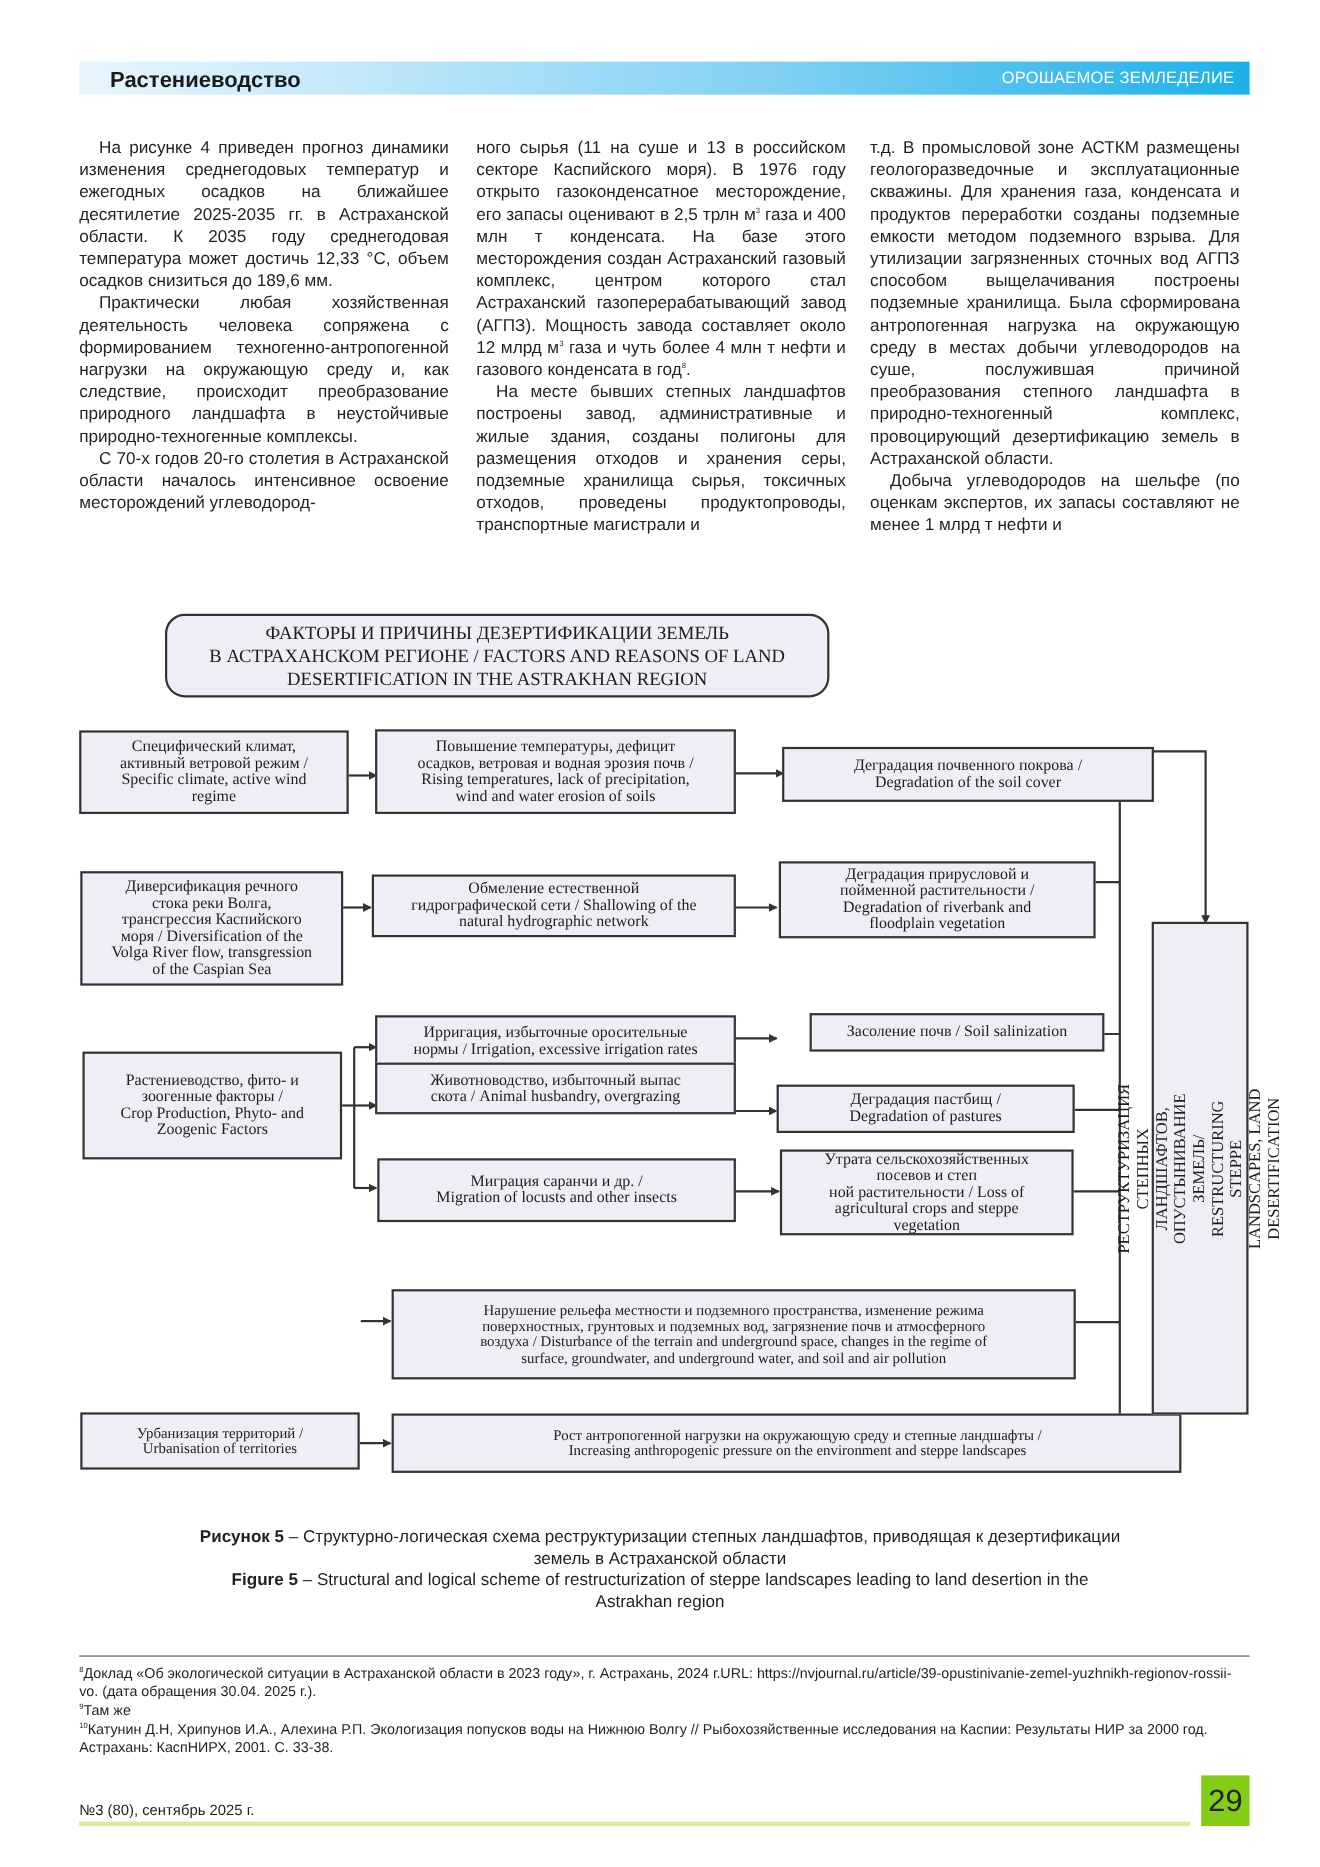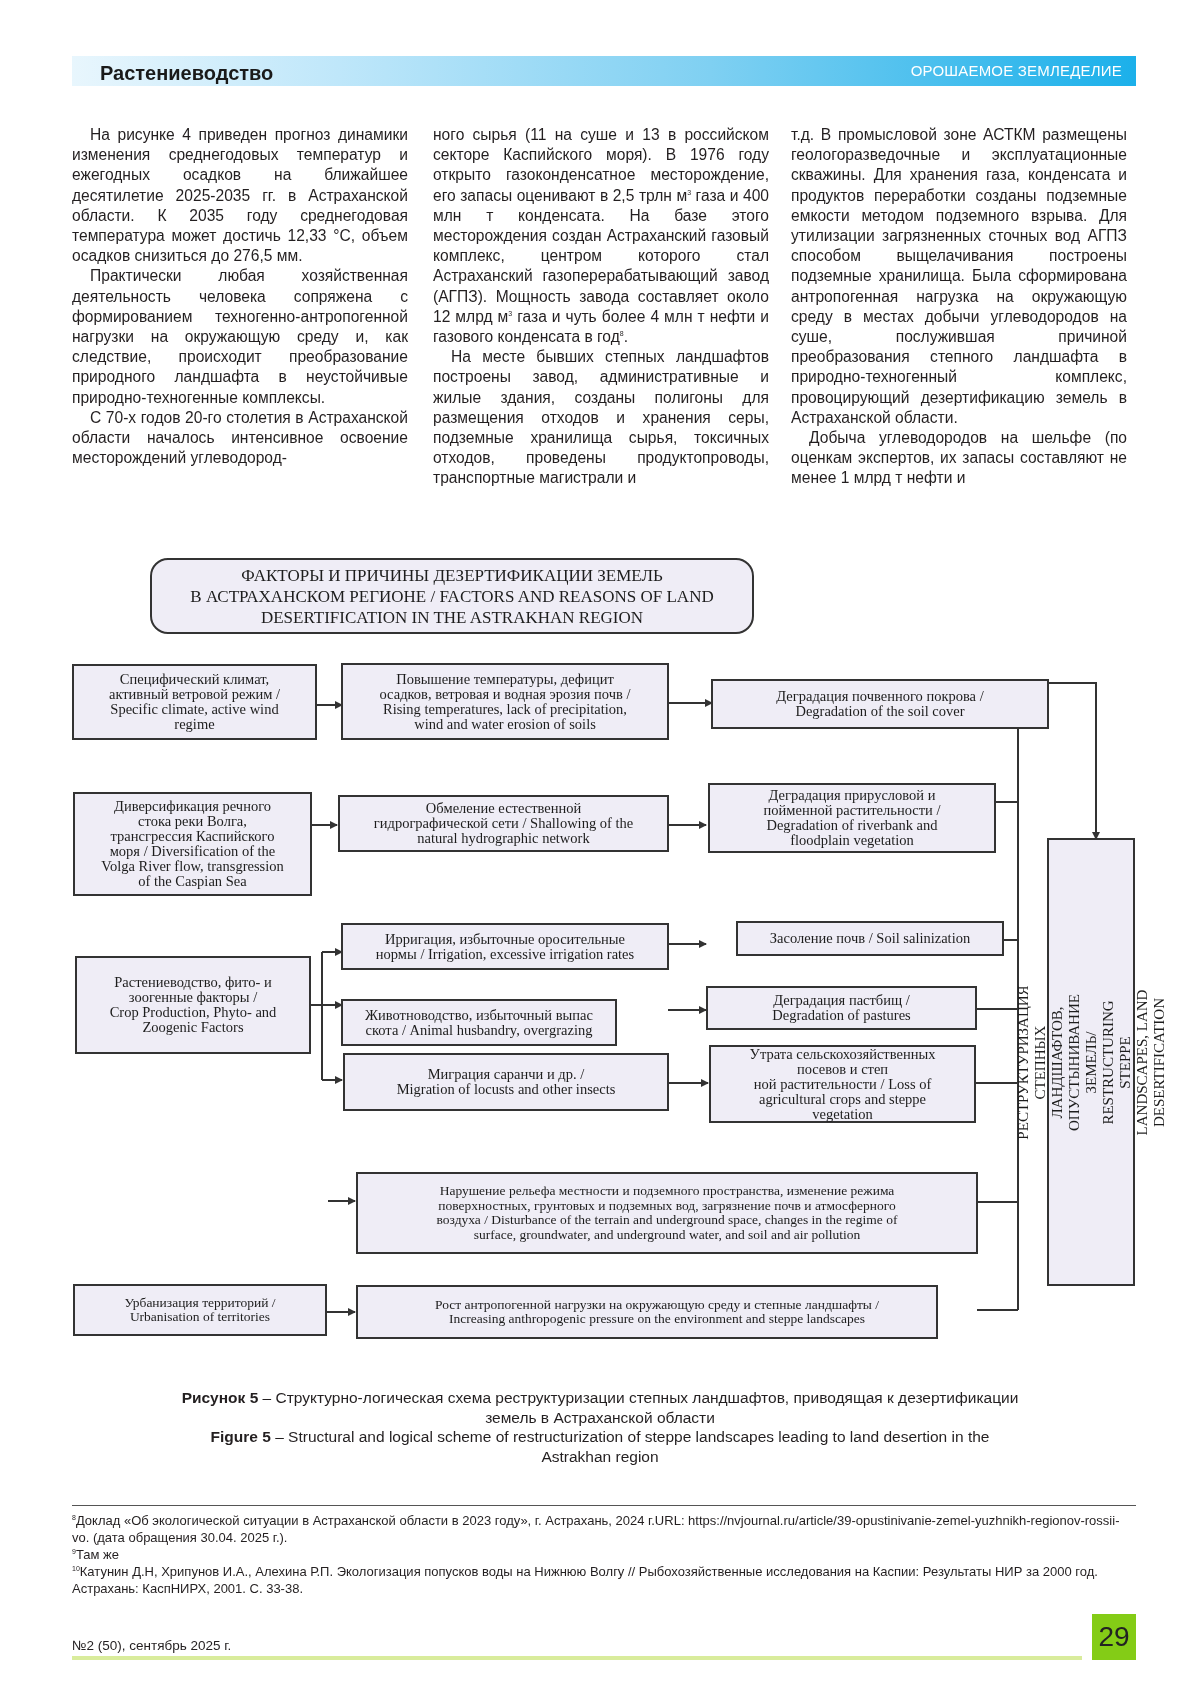--- a/index.html
+++ b/index.html
@@ -55,21 +55,21 @@
   </style>
 </head>
 <body>
 
 <div class="header-band">
   <span class="header-left">Растениеводство</span>
   <span class="header-right">ОРОШАЕМОЕ ЗЕМЛЕДЕЛИЕ</span>
 </div>
 
 <div class="col col1">
-  <p>На рисунке 4 приведен прогноз динамики изменения среднегодовых температур и ежегодных осадков на ближайшее десятилетие 2025-2035 гг. в Астраханской области. К 2035 году среднегодовая температура может достичь 12,33 °С, объем осадков снизиться до 276,5 мм.</p>
+  <p>На рисунке 4 приведен прогноз динамики изменения среднегодовых температур и ежегодных осадков на ближайшее десятилетие 2025-2035 гг. в Астраханской области. К 2035 году среднегодовая температура может достичь 12,33 °С, объем осадков снизиться до 189,6 мм.</p>
   <p>Практически любая хозяйственная деятельность человека сопряжена с формированием техногенно-антропогенной нагрузки на окружающую среду и, как следствие, происходит преобразование природного ландшафта в неустойчивые природно-техногенные комплексы.</p>
   <p>С 70-х годов 20-го столетия в Астраханской области началось интенсивное освоение месторождений углеводород-</p>
 </div>
 
 <div class="col col2">
   <p class="cont"><span>ного сырья (11 на суше и 13 в российском секторе Каспийского моря). В 1976 году открыто газоконденсатное месторождение, его запасы оценивают в 2,5 трлн м</span><sup>3</sup><span> газа и 400 млн т конденсата. На базе этого месторождения создан Астраханский газовый комплекс, центром которого стал Астраханский газоперерабатывающий завод (АГПЗ). Мощность завода составляет около 12 млрд м</span><sup>3</sup><span> газа и чуть более 4 млн т нефти и газового конденсата в год</span><sup>8</sup><span>.</span></p>
   <p>На месте бывших степных ландшафтов построены завод, административные и жилые здания, созданы полигоны для размещения отходов и хранения серы, подземные хранилища сырья, токсичных отходов, проведены продуктопроводы, транспортные магистрали и</p>
 </div>
 
 <div class="col col3">
@@ -142,29 +142,29 @@
 
   <div class="box" style="left:341px; top:663px; width:328px; height:77px;">Повышение температуры, дефицит
 осадков, ветровая и водная эрозия почв /
 Rising temperatures, lack of precipitation,
 wind and water erosion of soils</div>
   <div class="box" style="left:338px; top:795px; width:331px; height:57px;">Обмеление естественной
 гидрографической сети / Shallowing of the
 natural hydrographic network</div>
   <div class="box" style="left:341px; top:923px; width:328px; height:47px;">Ирригация, избыточные оросительные
 нормы / Irrigation, excessive irrigation rates</div>
-  <div class="box" style="left:341px; top:999px; width:276px; height:47px;">Животноводство, избыточный выпас
+  <div class="box" style="left:341px; top:966px; width:328px; height:47px;">Животноводство, избыточный выпас
 скота / Animal husbandry, overgrazing</div>
   <div class="box" style="left:343px; top:1053px; width:326px; height:58px;">Миграция саранчи и др. /
 Migration of locusts and other insects</div>
   <div class="box narrow" style="left:356px; top:1172px; width:622px; height:82px;">Нарушение рельефа местности и подземного пространства, изменение режима
 поверхностных, грунтовых и подземных вод, загрязнение почв и атмосферного
 воздуха  / Disturbance of the terrain and underground space, changes in the regime of
 surface, groundwater, and underground water, and soil and air pollution</div>
-  <div class="box narrow" style="left:356px; top:1285px; width:582px; height:54px;padding-left:24px;">Рост антропогенной нагрузки на окружающую среду и степные ландшафты  /
+  <div class="box narrow" style="left:356px; top:1285px; width:718px; height:54px;padding-left:24px;">Рост антропогенной нагрузки на окружающую среду и степные ландшафты  /
 Increasing anthropogenic pressure on the environment and steppe landscapes</div>
 
   <div class="box" style="left:711px; top:679px; width:338px; height:50px;">Деградация почвенного покрова /
 Degradation of the soil cover</div>
   <div class="box" style="left:708px; top:783px; width:288px; height:70px;">Деградация прирусловой и
 пойменной растительности /
 Degradation of riverbank and
 floodplain vegetation</div>
   <div class="box" style="left:707px; top:921px; width:268px; height:35px;margin-left:29px;">Засоление почв / Soil salinization</div>
   <div class="box" style="left:706px; top:986px; width:271px; height:44px;">Деградация пастбищ /
@@ -187,15 +187,15 @@
   <div><b>Figure 5</b><span> – Structural and logical scheme of restructurization of steppe landscapes leading to land desertion in the Astrakhan region</span></div>
 </div>
 
 <div class="fn-rule"></div>
 <div class="footnotes">
   <p><sup>8</sup><span>Доклад «Об экологической ситуации в Астраханской области в 2023 году», г. Астрахань, 2024 г.URL: https://nvjournal.ru/article/39-opustinivanie-zemel-yuzhnikh-regionov-rossii-vo. (дата обращения 30.04. 2025 г.).</span></p>
   <p><sup>9</sup><span>Там же</span></p>
   <p><sup>10</sup><span>Катунин Д.Н, Хрипунов И.А., Алехина Р.П. Экологизация попусков воды на Нижнюю Волгу // Рыбохозяйственные исследования на Каспии: Результаты НИР за 2000 год. Астрахань: КаспНИРХ, 2001. С. 33-38.</span></p>
 </div>
 
-<div class="footer-issue">№2 (50), сентябрь 2025 г.</div>
+<div class="footer-issue">№3 (80), сентябрь 2025 г.</div>
 <div class="footer-rule"></div>
 <div class="page-num">29</div>
 
 </body></html>

